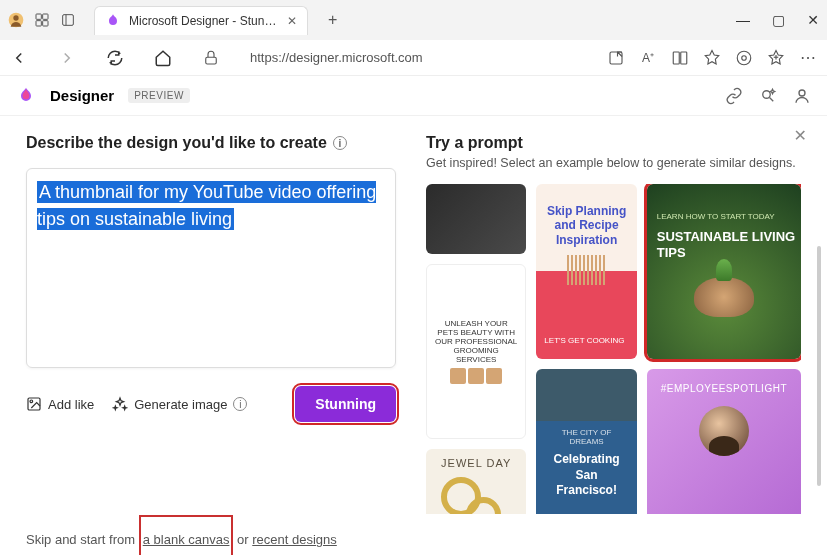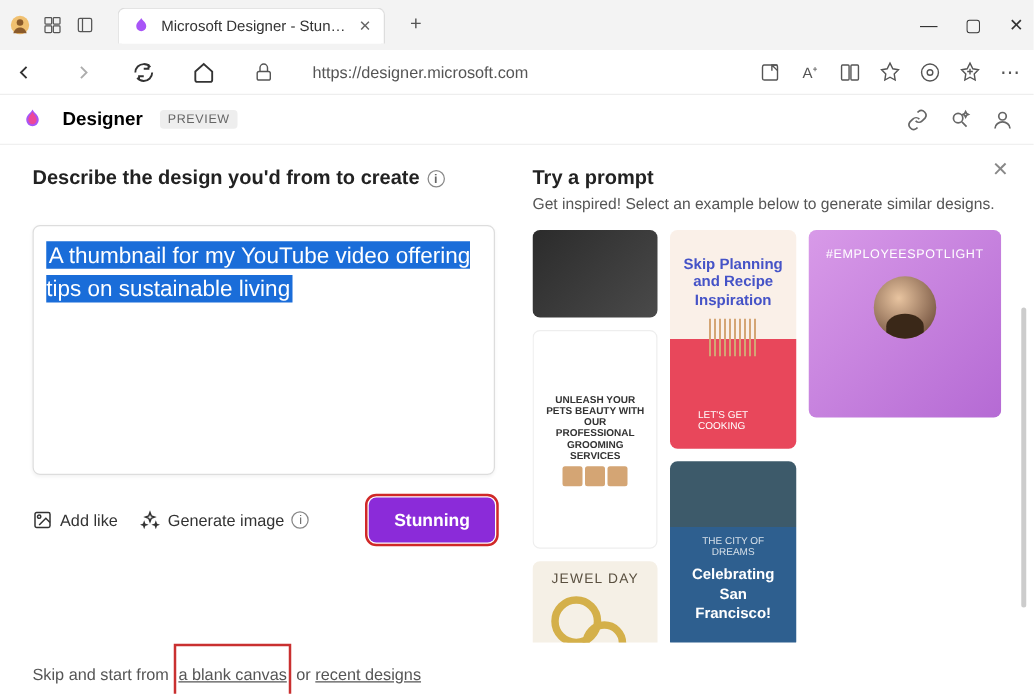--- a/index.html
+++ b/index.html
@@ -20,36 +20,36 @@
 .appbar{height:40px;display:flex;align-items:center;padding:0 16px;gap:14px;border-bottom:1px solid #f0f0f0}
 .logo{width:20px;height:20px}
 .appname{font-weight:600;font-size:15px}
 .badge{background:#eee;color:#666;font-size:10px;padding:2px 6px;border-radius:3px;letter-spacing:0.5px}
 .appbar .right{margin-left:auto;display:flex;gap:16px;align-items:center;color:#666}
 .content{position:relative;padding:18px 26px;display:flex;gap:30px;height:439px}
 .close-x{position:absolute;top:10px;right:20px;color:#888;font-size:16px;cursor:pointer}
 .left-pane{width:370px;display:flex;flex-direction:column}
 .heading{font-size:16px;font-weight:600;color:#222;display:flex;align-items:center;gap:6px}
 .info{width:14px;height:14px;border:1px solid #888;border-radius:50%;font-size:10px;display:inline-flex;align-items:center;justify-content:center;color:#666}
-.textarea-wrap{margin-top:28px;border:1px solid #ddd;border-radius:6px;height:200px;padding:10px;box-shadow:0 1px 3px rgba(0,0,0,0.05)}
+.textarea-wrap{margin-top:16px;border:1px solid #ddd;border-radius:6px;height:200px;padding:10px;box-shadow:0 1px 3px rgba(0,0,0,0.05)}
 .sel-text{display:inline;background:#1a6dd9;color:#fff;font-size:18px;line-height:1.5;padding:1px 2px}
 .actions{display:flex;align-items:center;gap:18px;margin-top:18px}
 .action{display:flex;align-items:center;gap:6px;font-size:13px;color:#333;cursor:pointer}
 .gen-btn{margin-left:auto;background:#8b2bd9;color:#fff;border:none;padding:10px 20px;border-radius:6px;font-size:14px;font-weight:600;cursor:pointer;outline:2px solid #d02828;outline-offset:1px}
 .skip{position:absolute;bottom:8px;left:26px;font-size:13px;color:#555}
 .skip .lnk{text-decoration:underline;cursor:pointer;color:#555}
 .skip .box{border:2px solid #c93030;padding:15px 2px}
 .right-pane{flex:1}
 .try-head{font-size:16px;font-weight:600;color:#222}
 .try-sub{font-size:12.5px;color:#555;margin-top:4px}
 .grid{margin-top:14px;display:grid;grid-template-columns:repeat(3,1fr);gap:10px;height:330px;overflow:hidden}
 .card{border-radius:6px;position:relative;overflow:hidden;cursor:pointer;display:flex;flex-direction:column;align-items:center;justify-content:center;font-size:11px;color:#fff;text-align:center;padding:8px}
 .c1{height:70px;background:linear-gradient(135deg,#2b2b2b,#4a4a4a)}
 .c2{height:175px;background:#fff;border:1px solid #eee;color:#333}
-.c2 .t{font-size:8px;font-weight:700;color:#333;margin-bottom:4px}
+.c2 .t{font-size:8px;font-weight:400;color:#333;margin-bottom:4px}
 .c2 .imgs{display:flex;gap:2px}
 .c2 .imgs span{width:16px;height:16px;background:#d4a574;border-radius:2px}
 .c3{height:175px;background:linear-gradient(#faf0e8 0 50%,#e8475b 50% 100%);color:#4553c7;justify-content:flex-start;padding-top:20px}
 .c3 .t{font-weight:700;font-size:12px;line-height:1.2}
 .c3 .noodle{width:40px;height:30px;margin-top:8px;background:repeating-linear-gradient(90deg,#d4a574 0 2px,transparent 2px 4px)}
 .c4{height:175px;background:radial-gradient(circle at 50% 70%,#5a8a3a,#1e4020);outline:3px solid #d02828}
 .c4 .lbl{position:absolute;top:28px;left:10px;font-size:8px;color:#cfe8b0}
 .c4 .t{position:absolute;top:45px;left:10px;font-weight:700;font-size:13px;text-align:left;line-height:1.2}
 .hands{width:60px;height:40px;background:radial-gradient(circle,#d4a574,#8a6240);border-radius:50% 50% 40% 40%;margin-top:50px;position:relative}
 .hands::before{content:"";position:absolute;top:-18px;left:22px;width:16px;height:22px;background:linear-gradient(#6ab04c,#3d7a2a);border-radius:50% 50% 20% 20%}
@@ -199,21 +199,21 @@
           <path d="M4 21c0-4 4-7 8-7s8 3 8 7"></path>
         </svg></span>
   </div>
 </div>
 
 <div class="content">
   <span class="close-x">✕</span>
 
   <div class="left-pane">
     <div class="heading">
-      <span>Describe the design you'd from to create</span>
+      <span>Describe the design you'd like to create</span>
       <span class="info">i</span>
     </div>
     <div class="textarea-wrap">
       <span class="sel-text">A thumbnail for my YouTube video offering tips on sustainable living</span>
     </div>
     <div class="actions">
       <div class="action">
         <span style="width:16px;height:16px"><svg viewBox="0 0 24 24" fill="none" stroke="#333" stroke-width="1.8">
               <rect x="3" y="3" width="18" height="18" rx="2"></rect>
               <circle cx="8" cy="8" r="2"></circle>
@@ -252,28 +252,33 @@
               <div class="ring r1"></div>
               <div class="ring r2"></div>
               <div class="ring r3"></div>
             </div>
         </div>
       </div>
       <div class="col">
         <div class="card c3">
           <div class="t">Skip Planning and Recipe Inspiration</div>
           <div class="noodle"></div>
-          <div style="position:absolute;bottom:14px;left:22px;color:#fff;font-size:8px;text-align:left">LET'S GET COOKING</div>
+          <div style="position:absolute;bottom:14px;left:8px;color:#fff;font-size:8px;text-align:left">LET'S GET COOKING</div>
         </div>
         <div class="card c6">
           <div class="sub">THE CITY OF DREAMS</div>
           <div class="t">Celebrating San Francisco!</div>
         </div>
       </div>
       <div class="col">
+        <div class="card c4">
+          <div class="lbl">LEARN HOW TO START TODAY</div>
+          <div class="t">SUSTAINABLE LIVING TIPS</div>
+          <div class="hands"></div>
+        </div>
         <div class="card c7">
           <div class="t">#EMPLOYEESPOTLIGHT</div>
           <div class="avatar"></div>
         </div>
       </div>
     </div>
   </div>
 
   <div class="scroll-ind"></div>
 

